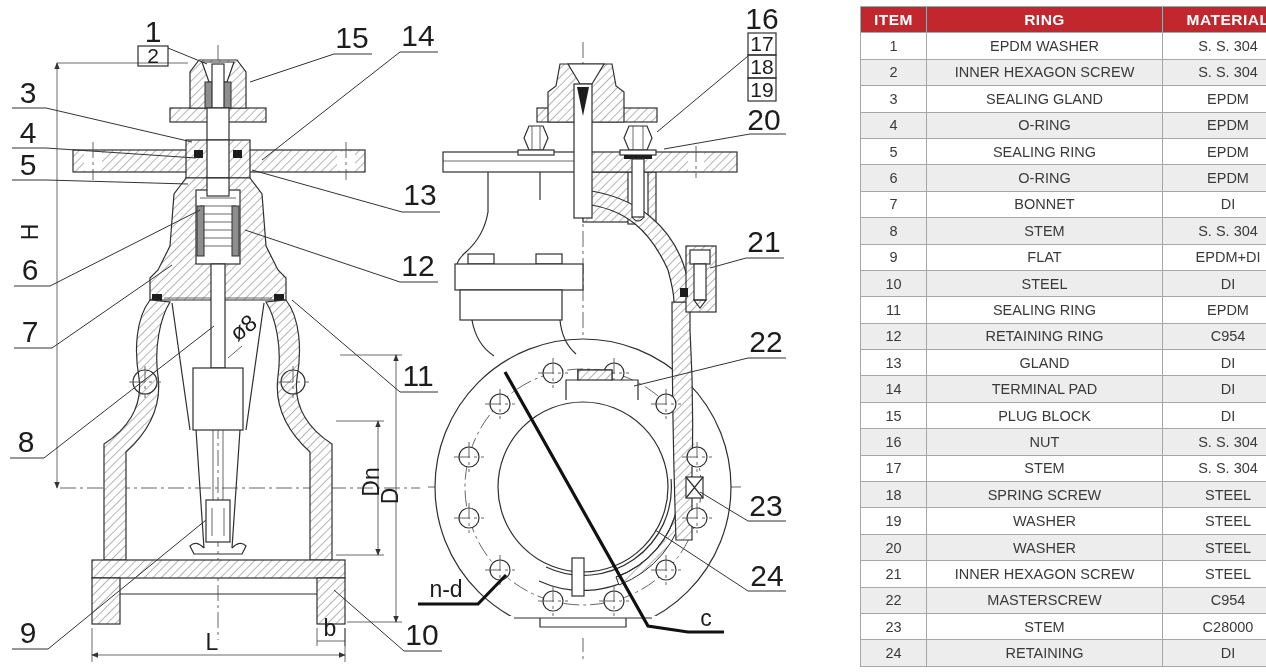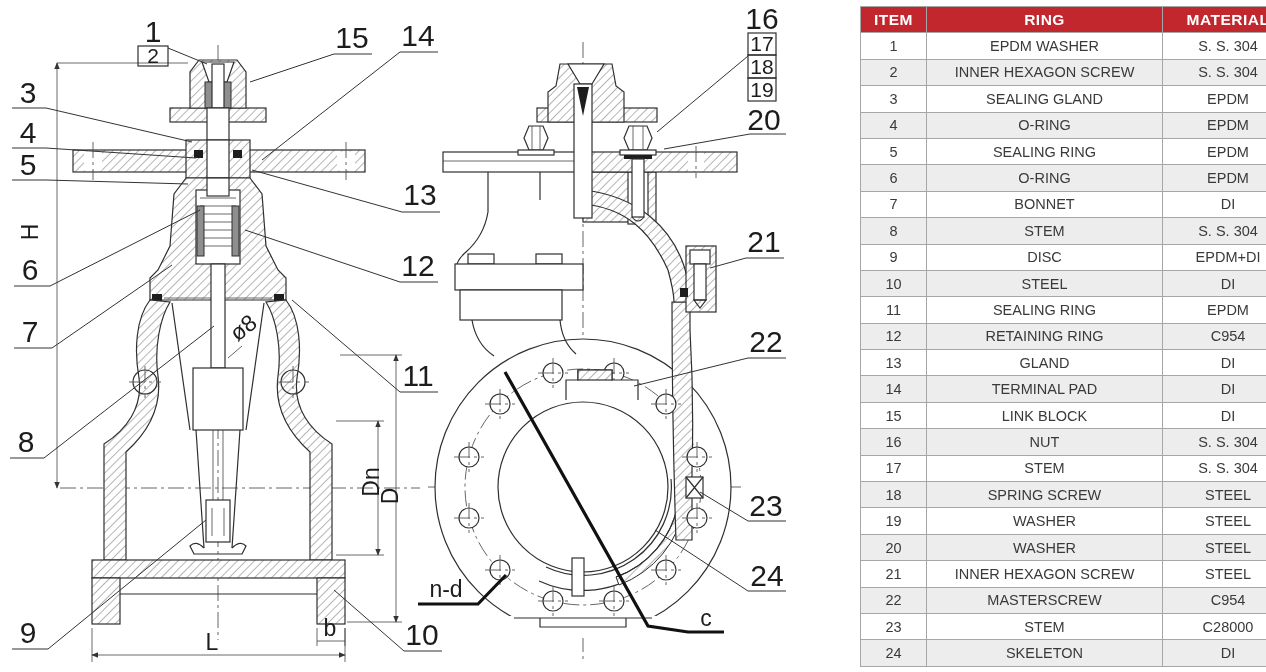--- a/index.html
+++ b/index.html
@@ -346,21 +346,21 @@
             <td>BONNET</td>
             <td>DI</td>
           </tr>
           <tr class="alt">
             <td>8</td>
             <td>STEM</td>
             <td>S. S. 304</td>
           </tr>
           <tr>
             <td>9</td>
-            <td>DISC</td>
+            <td>FLAT</td>
             <td>EPDM+DI</td>
           </tr>
           <tr class="alt">
             <td>10</td>
             <td>STEEL</td>
             <td>DI</td>
           </tr>
           <tr>
             <td>11</td>
             <td>SEALING RING</td>
@@ -376,21 +376,21 @@
             <td>GLAND</td>
             <td>DI</td>
           </tr>
           <tr class="alt">
             <td>14</td>
             <td>TERMINAL PAD</td>
             <td>DI</td>
           </tr>
           <tr>
             <td>15</td>
-            <td>LINK BLOCK</td>
+            <td>PLUG BLOCK</td>
             <td>DI</td>
           </tr>
           <tr class="alt">
             <td>16</td>
             <td>NUT</td>
             <td>S. S. 304</td>
           </tr>
           <tr>
             <td>17</td>
             <td>STEM</td>
@@ -421,20 +421,20 @@
             <td>MASTERSCREW</td>
             <td>C954</td>
           </tr>
           <tr>
             <td>23</td>
             <td>STEM</td>
             <td>C28000</td>
           </tr>
           <tr class="alt">
             <td>24</td>
-            <td>SKELETON</td>
+            <td>RETAINING</td>
             <td>DI</td>
           </tr>
         </tbody>
   </table>
 </div>
 
 </div>
 
 </body></html>

